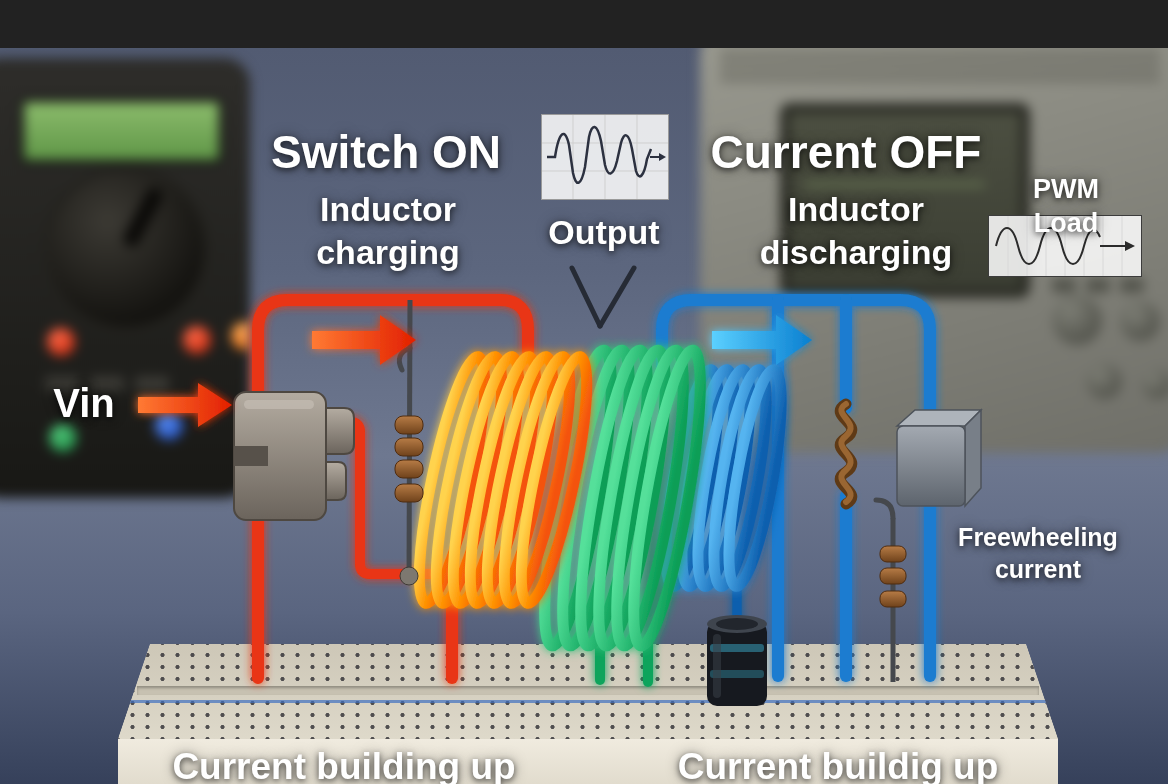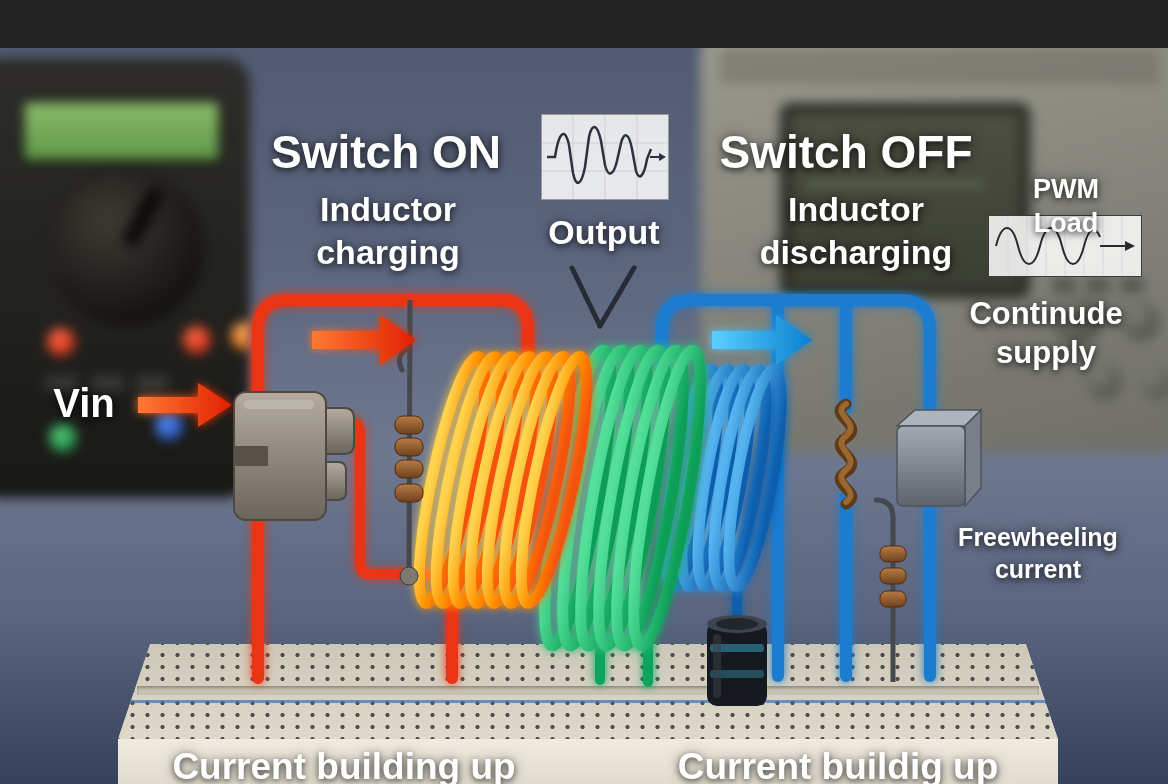--- a/index.html
+++ b/index.html
@@ -293,25 +293,23 @@
       <path d="M7 30 C13 6 23 6 29 30 C35 54 45 54 51 30 C57 6 67 6 73 30 C79 54 89 54 95 30 C100 11 106 9 111 21" stroke="#2b2b2b" stroke-width="2" fill="none"></path>
       <line x1="111" y1="30" x2="136" y2="30" stroke="#2b2b2b" stroke-width="2"></line>
       <polygon points="136,25 146,30 136,35" fill="#2b2b2b"></polygon>
     </svg>
   </div>
 
   <div class="label" style="left:386px;top:76px;font-size:46px;">Switch ON</div>
   <div class="label" style="left:388px;top:140px;font-size:34px;">Inductor
 charging</div>
   <div class="label" style="left:604px;top:163px;font-size:34px;">Output</div>
-  <div class="label" style="left:846px;top:76px;font-size:46px;">Switch OFF</div>
+  <div class="label" style="left:846px;top:76px;font-size:46px;">Current OFF</div>
   <div class="label" style="left:856px;top:140px;font-size:34px;">Inductor
 discharging</div>
   <div class="label" style="left:1066px;top:124px;font-size:27px;">PWM Load</div>
-  <div class="label" style="left:1046px;top:246px;font-size:31px;">Continude
-supply</div>
   <div class="label" style="left:84px;top:330px;font-size:40px;">Vin</div>
   <div class="label" style="left:1038px;top:474px;font-size:25px;">Freewheeling
 current</div>
   <div class="label" style="left:838px;top:696px;font-size:37px;">Current buildig up</div>
   <div class="label" style="left:344px;top:696px;font-size:37px;">Current building up</div>
 
 </div>
 
 </body></html>

